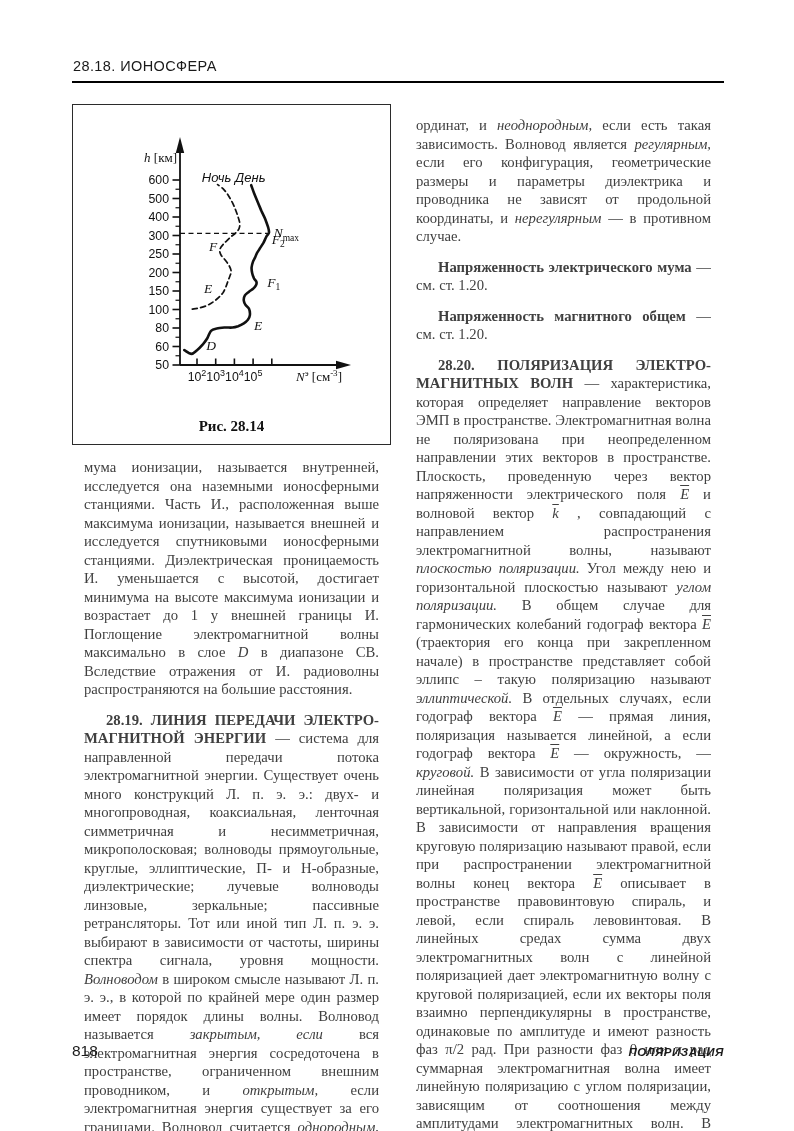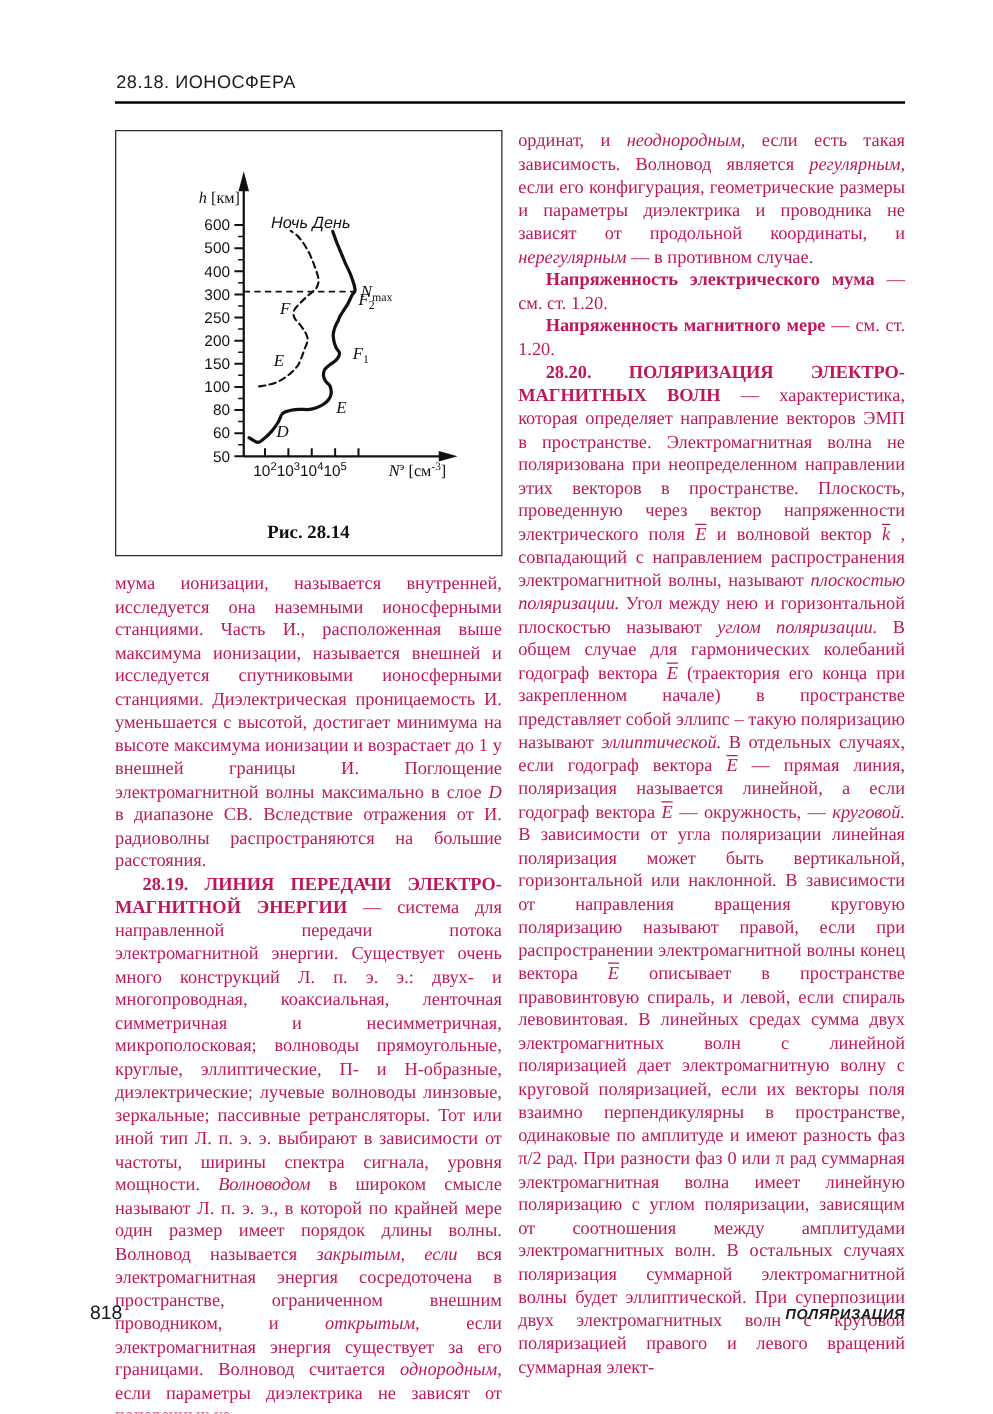--- a/index.html
+++ b/index.html
@@ -1,24 +1,24 @@
 <!DOCTYPE html>
 <html><head>
 <meta charset="utf-8">
 <style>
   html,body{margin:0;padding:0;background:#ffffff;}
   .page{width:794px;height:1131px;position:relative;background:#fff;
         font-family:"Liberation Serif",serif;color:#151515;box-sizing:border-box;
-        padding:58px 70px 0 92px;overflow:hidden;}
+        padding:58px 70px 0 72px;overflow:hidden;}
   .running-head{font-family:"Liberation Sans",sans-serif;font-size:14.5px;
         letter-spacing:.4px;color:#1a1a1a;margin:0 0 7px 1px;}
   .head-rule{border:none;border-top:2.2px solid #000;margin:0 0 21px 0;}
   .columns{display:flex;gap:13px;}
   .col{width:319px;}
-  .para{margin:0;text-align:justify;font-size:14.7px;line-height:18.5px;color:#be185d;}
+  .para{margin:12px;text-align:justify;font-size:14.7px;line-height:18.5px;color:#404040;}
   .para.ind{text-indent:22px;}
   .r-n{}
   .r-b{font-weight:bold;}
   .r-i{font-style:italic;}
   .r-v{font-style:italic;text-decoration:overline;}
   .figbox{margin:0 0 13px 0;border:1.6px solid #2b2b2b;padding:13px 0 9px 0;
         text-align:center;background:#fff;}
   .figbox svg{display:block;margin:0 auto;}
   .figcaption{font-weight:bold;font-size:15px;margin-top:20px;
         font-family:"Liberation Serif",serif;color:#111;}
@@ -104,21 +104,21 @@
       </figure>
       <div id="left-text">
           <p class="para"><span class="r-n">мума ионизации, называется внутренней, исследуется она наземными ионосферными станциями. Часть И., расположенная выше максимума ионизации, называется внешней и исследуется спутниковыми ионосферными станциями. Диэлектрическая проницаемость И. уменьшается с высотой, достигает минимума на высоте максимума ионизации и возрастает до 1 у внешней границы И. Поглощение электромагнитной волны максимально в слое </span><span class="r-i">D</span><span class="r-n"> в диапазоне СВ. Вследствие отражения от И. радиоволны распространяются на большие расстояния.</span></p>
           <p class="para ind"><span class="r-b">28.19. ЛИНИЯ ПЕРЕДАЧИ ЭЛЕКТРО-МАГНИТНОЙ ЭНЕРГИИ</span><span class="r-n"> — система для направленной передачи потока электромагнитной энергии. Существует очень много конструкций Л. п. э. э.: двух- и многопроводная, коаксиальная, ленточная симметричная и несимметричная, микрополосковая; волноводы прямоугольные, круглые, эллиптические, П- и Н-образные, диэлектрические; лучевые волноводы линзовые, зеркальные; пассивные ретрансляторы. Тот или иной тип Л. п. э. э. выбирают в зависимости от частоты, ширины спектра сигнала, уровня мощности. </span><span class="r-i">Волноводом</span><span class="r-n"> в широком смысле называют Л. п. э. э., в которой по крайней мере один размер имеет порядок длины волны. Волновод называется </span><span class="r-i">закрытым, если</span><span class="r-n"> вся электромагнитная энергия сосредоточена в пространстве, ограниченном внешним проводником, и </span><span class="r-i">открытым,</span><span class="r-n"> если электромагнитная энергия существует за его границами. Волновод считается </span><span class="r-i">однородным</span><span class="r-n">, если параметры диэлектрика не зависят от поперечных ко-</span></p>
         </div>
     </div>
     <div class="col">
       <div id="right-text">
           <p class="para"><span class="r-n">ординат, и </span><span class="r-i">неоднородным,</span><span class="r-n"> если есть такая зависимость. Волновод является </span><span class="r-i">регулярным,</span><span class="r-n"> если его конфигурация, геометрические размеры и параметры диэлектрика и проводника не зависят от продольной координаты, и </span><span class="r-i">нерегулярным</span><span class="r-n"> — в противном случае.</span></p>
           <p class="para ind"><span class="r-b">Напряженность электрического мума</span><span class="r-n"> — см. ст. 1.20.</span></p>
-          <p class="para ind"><span class="r-b">Напряженность магнитного мере</span><span class="r-n"> — см. ст. 1.20.</span></p>
+          <p class="para ind"><span class="r-b">Напряженность магнитного общем</span><span class="r-n"> — см. ст. 1.20.</span></p>
           <p class="para ind"><span class="r-b">28.20. ПОЛЯРИЗАЦИЯ ЭЛЕКТРО-МАГНИТНЫХ ВОЛН</span><span class="r-n"> — характеристика, которая определяет направление векторов ЭМП в пространстве. Электромагнитная волна не поляризована при неопределенном направлении этих векторов в пространстве. Плоскость, проведенную через вектор напряженности электрического поля </span><span class="r-v">E</span><span class="r-n"> и волновой вектор </span><span class="r-v">k</span><span class="r-n"> , совпадающий с направлением распространения электромагнитной волны, называют </span><span class="r-i">плоскостью поляризации.</span><span class="r-n"> Угол между нею и горизонтальной плоскостью называют </span><span class="r-i">углом поляризации.</span><span class="r-n"> В общем случае для гармонических колебаний годограф вектора </span><span class="r-v">E</span><span class="r-n"> (траектория его конца при закрепленном начале) в пространстве представляет собой эллипс – такую поляризацию называют </span><span class="r-i">эллиптической.</span><span class="r-n"> В отдельных случаях, если годограф вектора </span><span class="r-v">E</span><span class="r-n"> — прямая линия, поляризация называется линейной, а если годограф вектора </span><span class="r-v">E</span><span class="r-n"> — окружность, — </span><span class="r-i">круговой.</span><span class="r-n"> В зависимости от угла поляризации линейная поляризация может быть вертикальной, горизонтальной или наклонной. В зависимости от направления вращения круговую поляризацию называют правой, если при распространении электромагнитной волны конец вектора </span><span class="r-v">E</span><span class="r-n"> описывает в пространстве правовинтовую спираль, и левой, если спираль левовинтовая. В линейных средах сумма двух электромагнитных волн с линейной поляризацией дает электромагнитную волну с круговой поляризацией, если их векторы поля взаимно перпендикулярны в пространстве, одинаковые по амплитуде и имеют разность фаз π/2 рад. При разности фаз 0 или π рад суммарная электромагнитная волна имеет линейную поляризацию с углом поляризации, зависящим от соотношения между амплитудами электромагнитных волн. В остальных случаях поляризация суммарной электромагнитной волны будет эллиптической. При суперпозиции двух электромагнитных волн с круговой поляризацией правого и левого вращений суммарная элект-</span></p>
         </div>
     </div>
   </div>
 
   <div class="pagefoot">
     <span class="pageno">818</span>
     <span class="journal">ПОЛЯРИЗАЦИЯ</span>
   </div>
 

